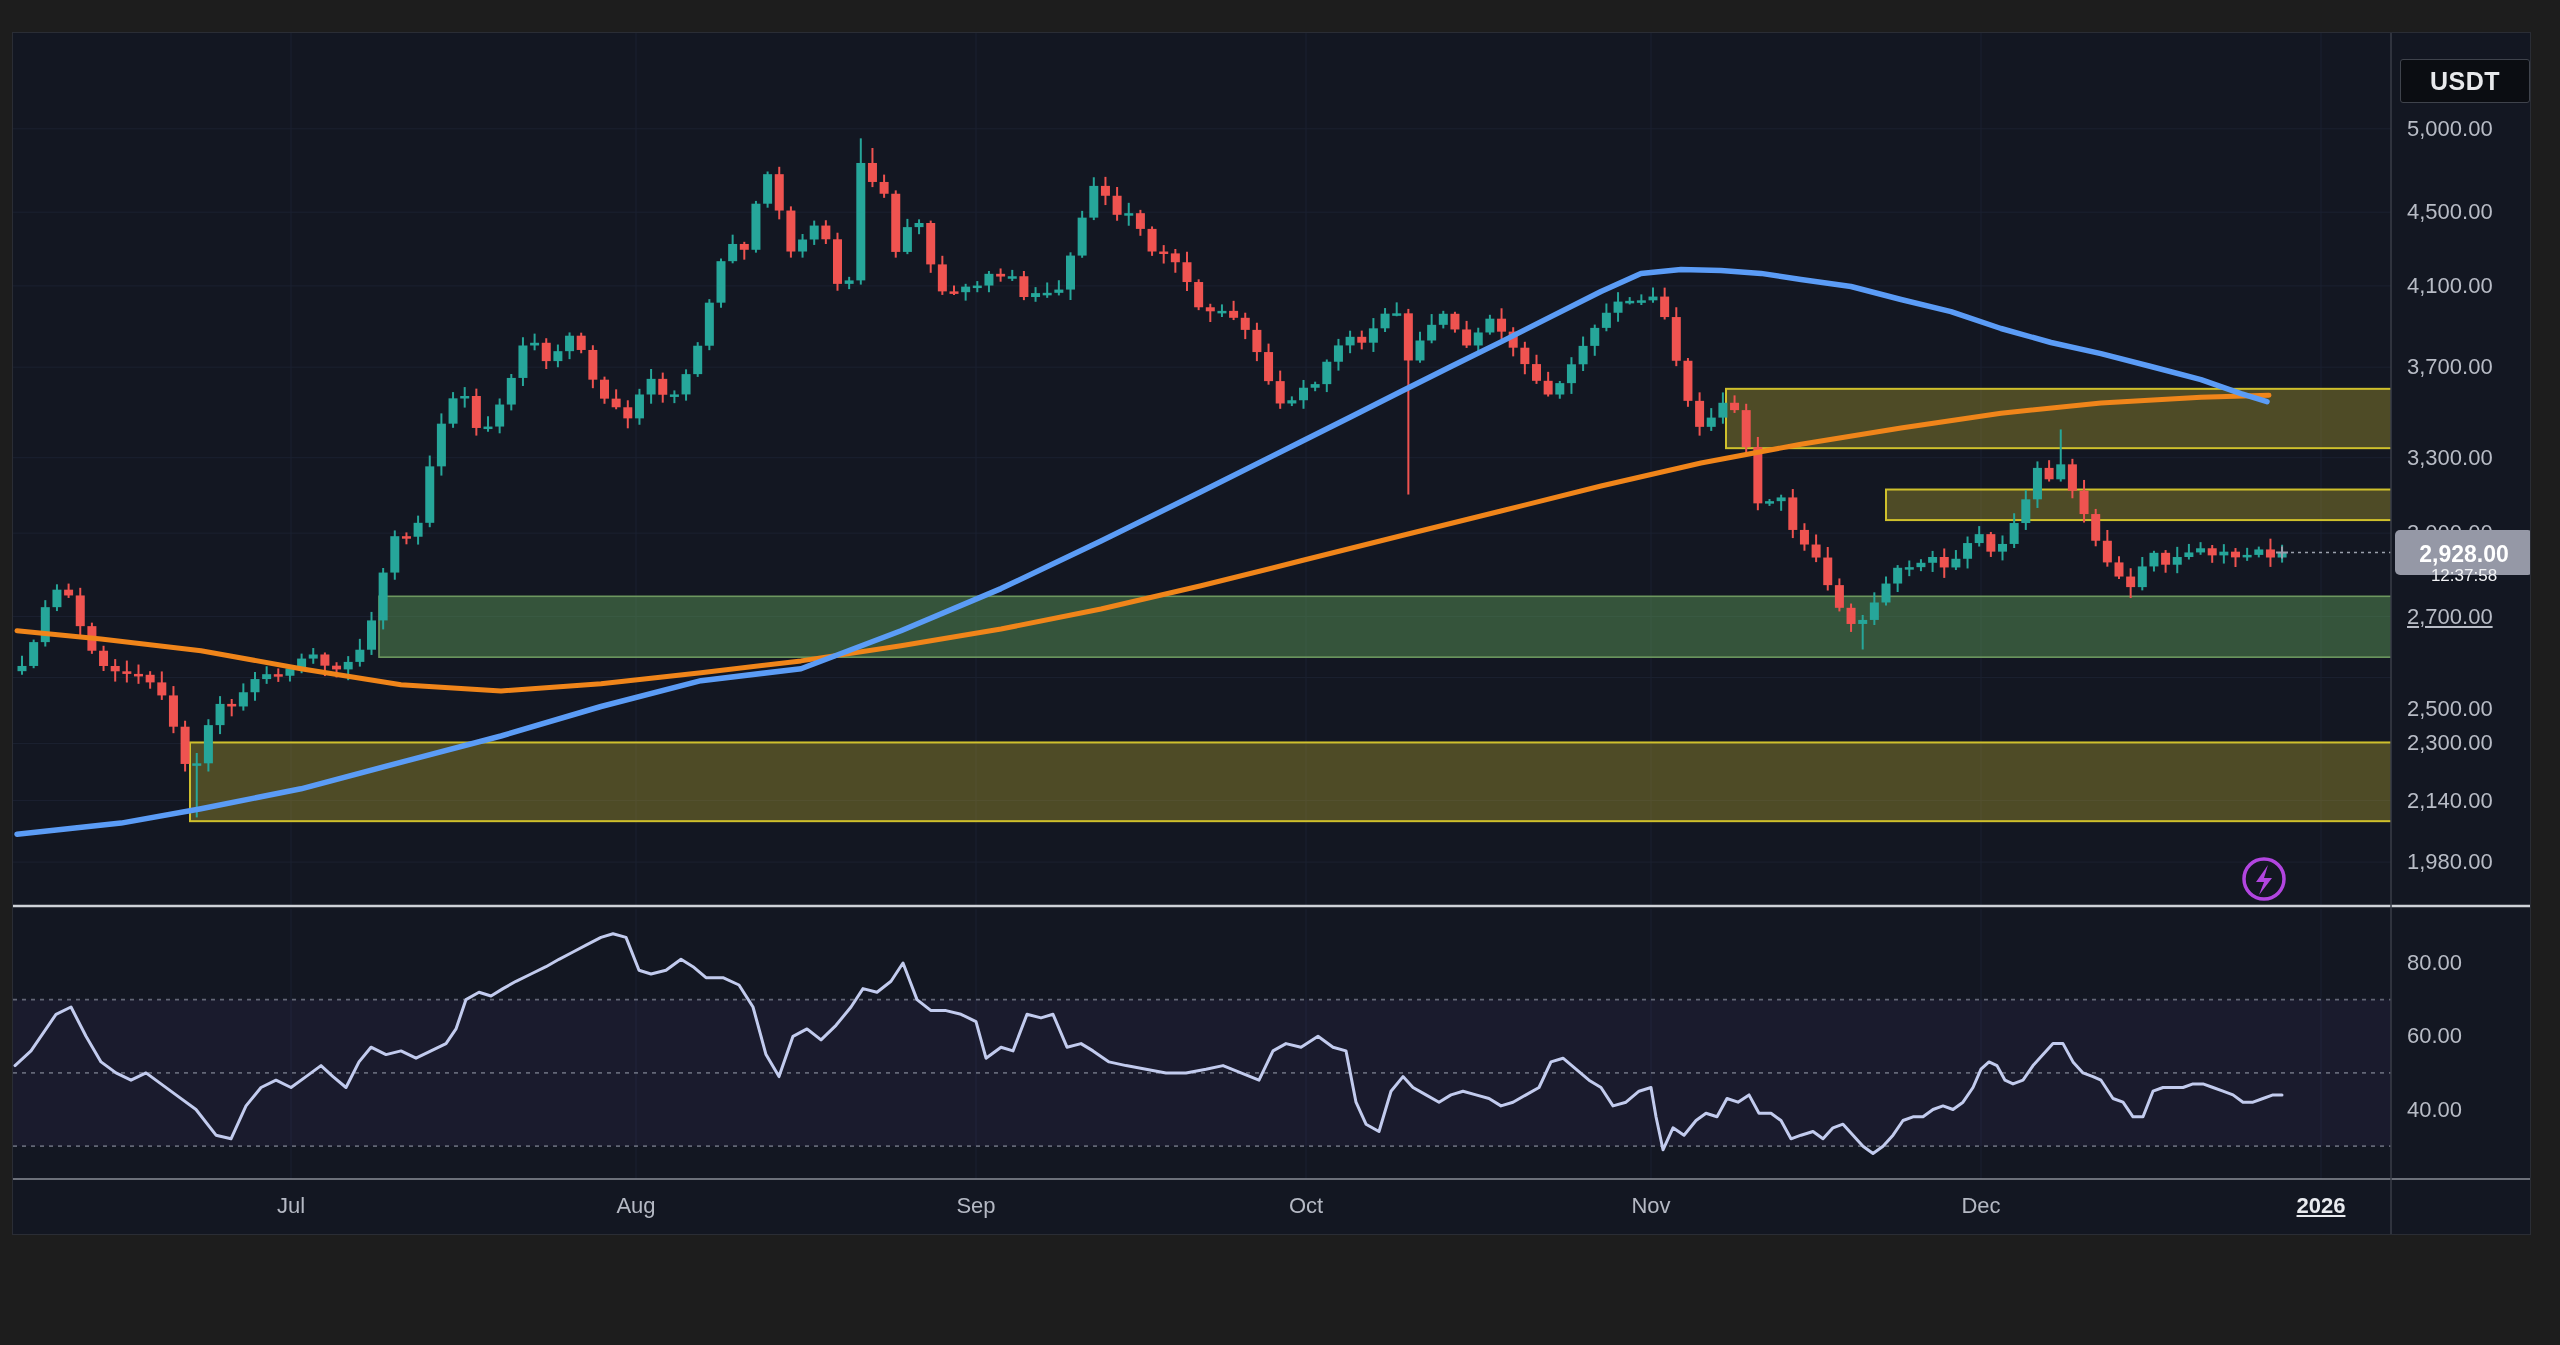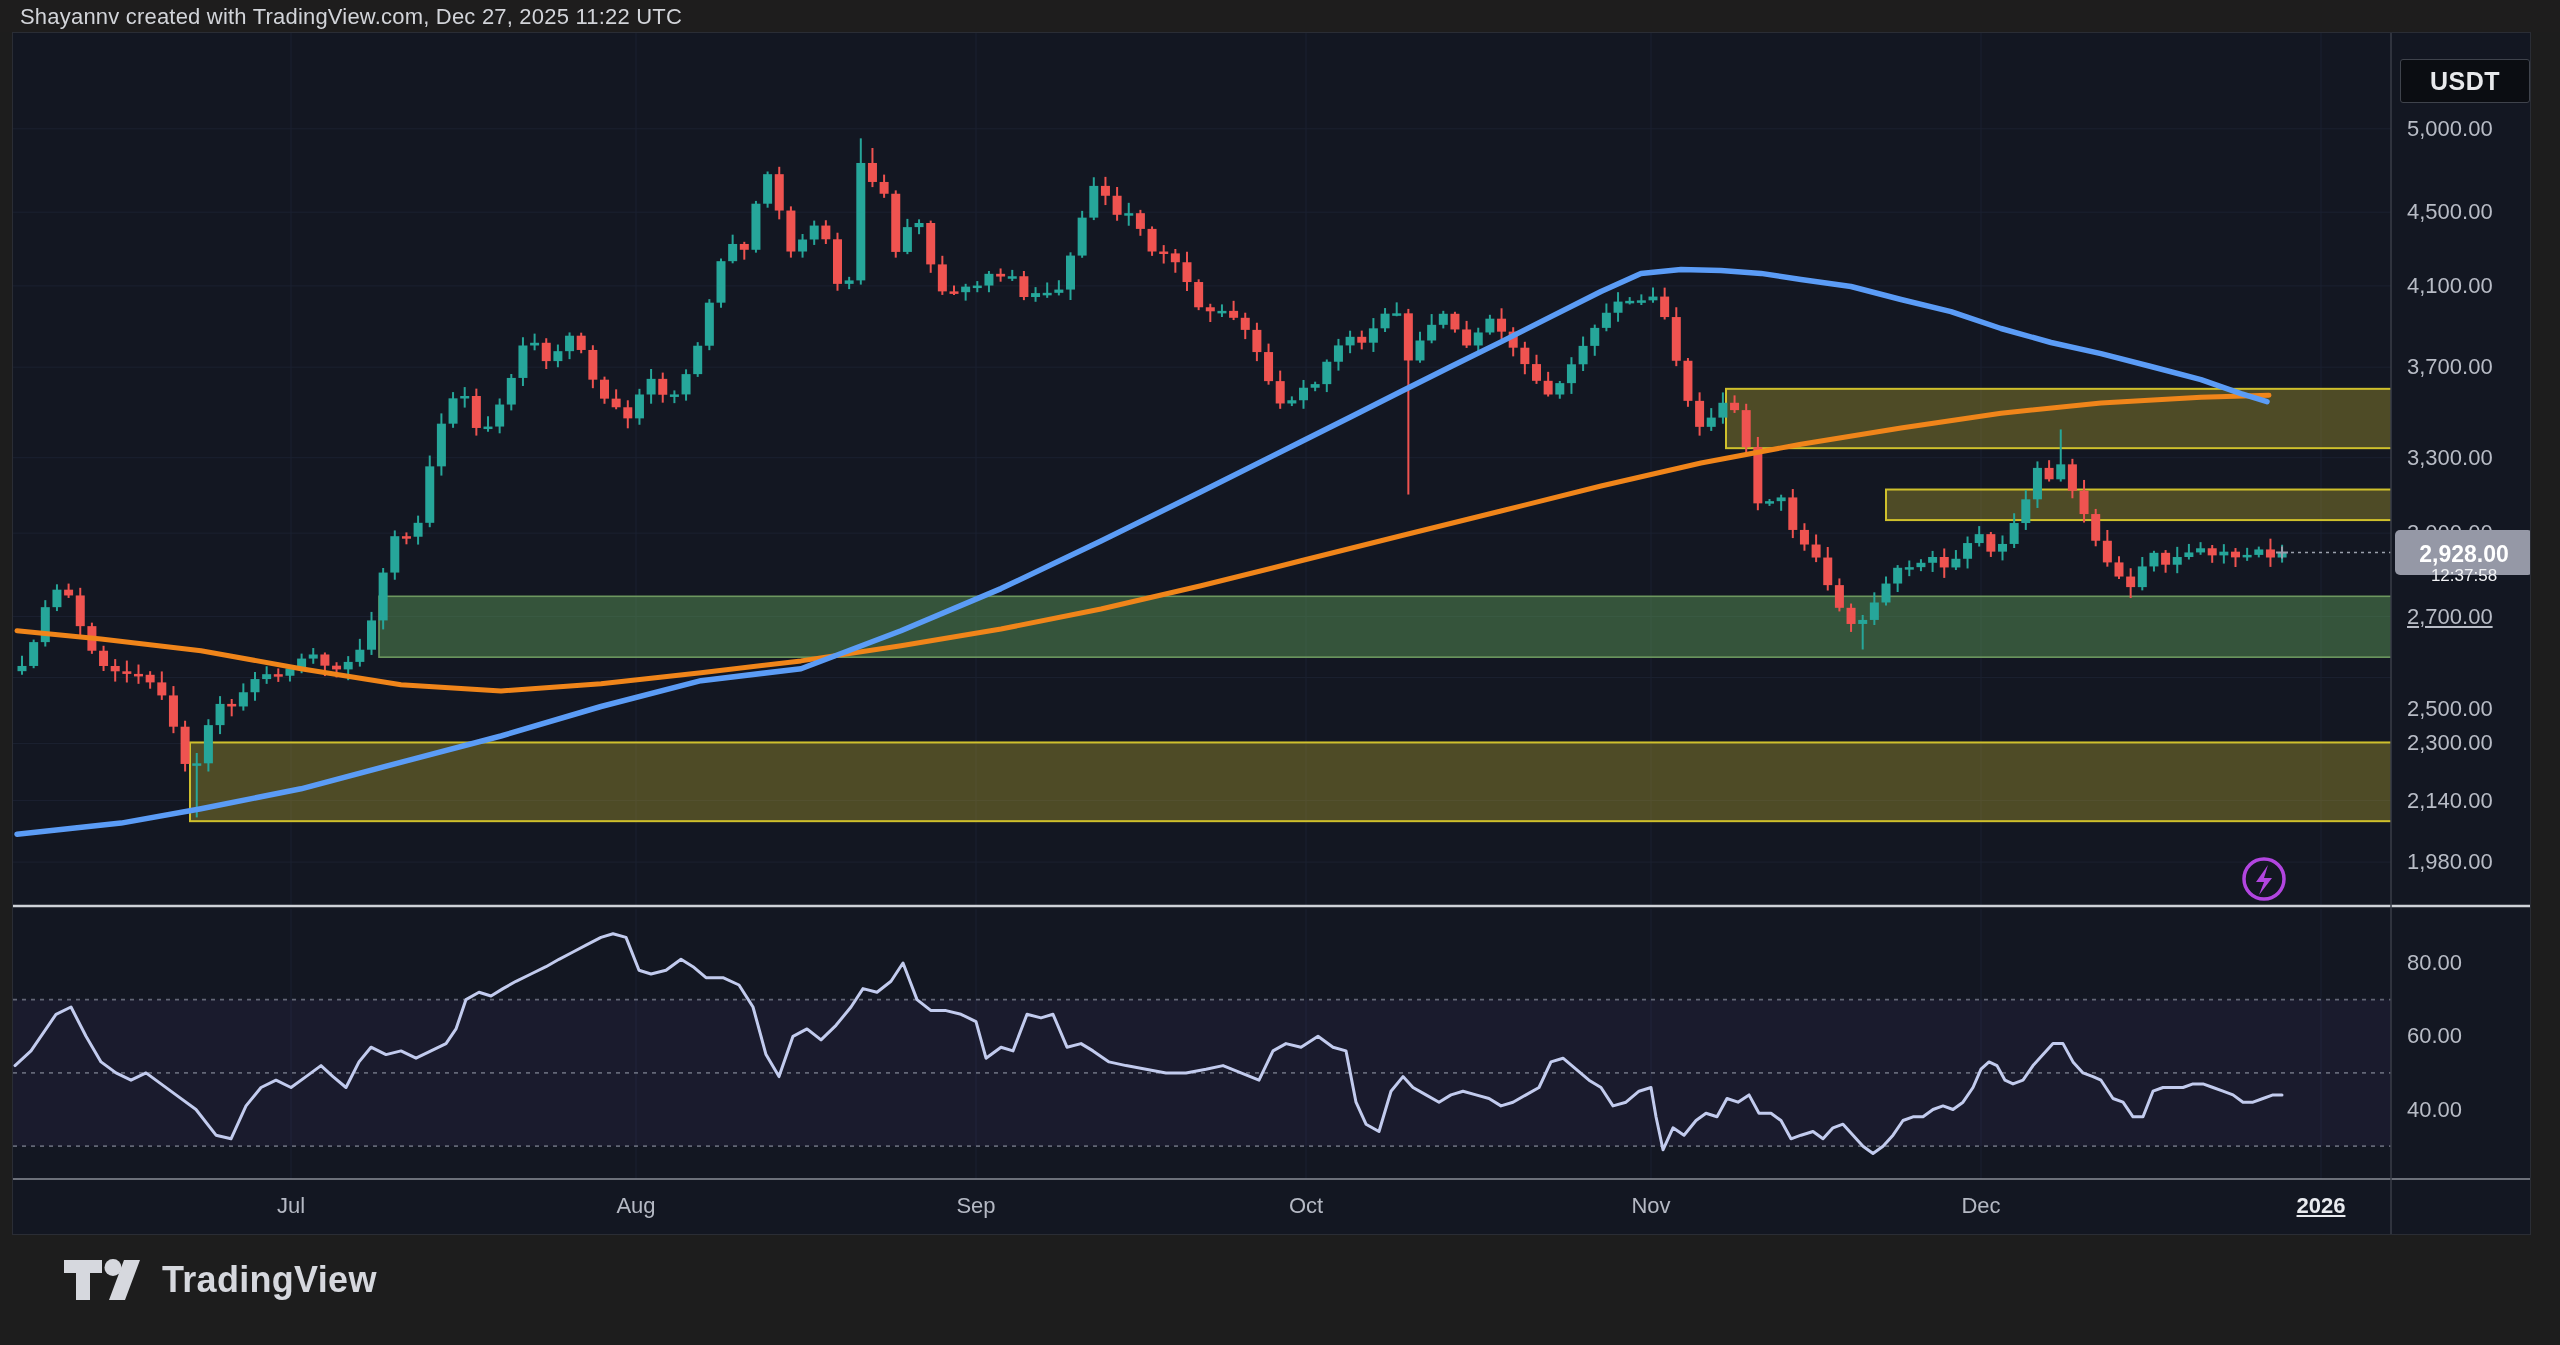--- a/index.html
+++ b/index.html
@@ -22,23 +22,20 @@
   .month-label{position:absolute;top:1160px;transform:translateX(-50%);font-size:22px;color:#b5b9c4;}
   .month-label.bold{font-weight:700;color:#e8eaef;}
   .logo-row{position:absolute;left:0;top:1235px;width:2560px;height:110px;background:#1d1d1d;}
   .logo{position:absolute;left:64px;top:24px;display:flex;align-items:center;gap:16px;}
   .logo-text{font-size:36px;font-weight:700;color:#d6d8de;letter-spacing:.3px;}
 </style>
 </head>
 <body>
 
 <div class="page">
-  <div class="top-bar">
-    <div class="top-title">Shayannv created with TradingView.com, Dec 27, 2025 11:22 UTC</div>
-  </div>
 
   <div class="widget">
     <svg id="chart-svg" width="2560" height="1345" viewBox="0 0 2560 1345">
         <defs>
           <clipPath id="paneClip">
             <rect x="12" y="32" width="2378" height="873"></rect>
           </clipPath>
           <clipPath id="rsiClip">
             <rect x="12" y="908" width="2378" height="270"></rect>
           </clipPath>
@@ -519,25 +516,13 @@
         <div class="month-label" style="left: 278px;">Jul</div>
         <div class="month-label" style="left: 623px;">Aug</div>
         <div class="month-label" style="left: 963px;">Sep</div>
         <div class="month-label" style="left: 1293px;">Oct</div>
         <div class="month-label" style="left: 1638px;">Nov</div>
         <div class="month-label" style="left: 1968px;">Dec</div>
         <div class="month-label bold" style="left: 2308px; text-decoration: underline;">2026</div>
       </div>
   </div>
 
-  <div class="logo-row">
-    <div class="logo">
-      <svg width="82" height="42" viewBox="0 0 82 42">
-        <g fill="#d6d8de">
-          <path d="M0,1 h38 v13 h-12 v27 h-14 v-27 h-12 z"></path>
-          <circle cx="49" cy="8.5" r="8.5"></circle>
-          <path d="M60,1 h16 l-15,40 h-16 z"></path>
-        </g>
-      </svg>
-      <span class="logo-text">TradingView</span>
-    </div>
-  </div>
 </div>
 
 </body></html>

